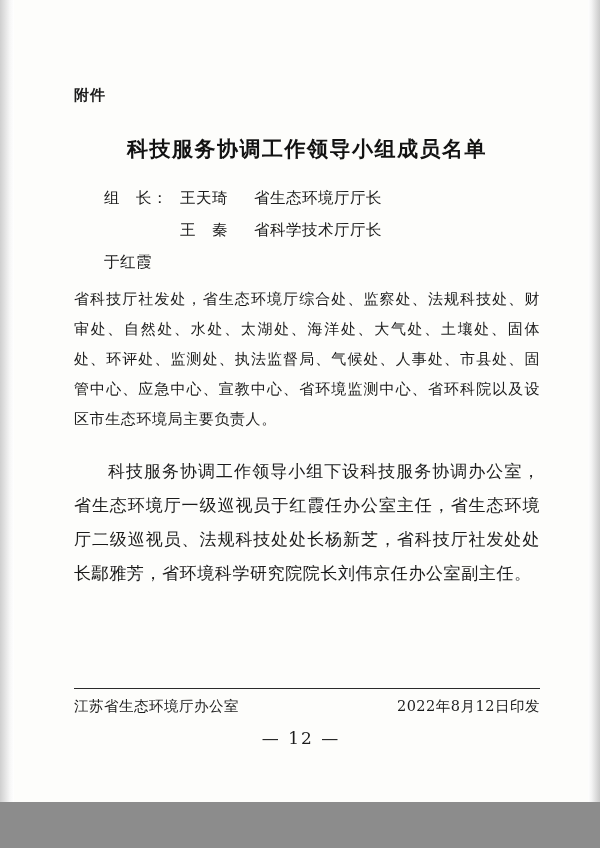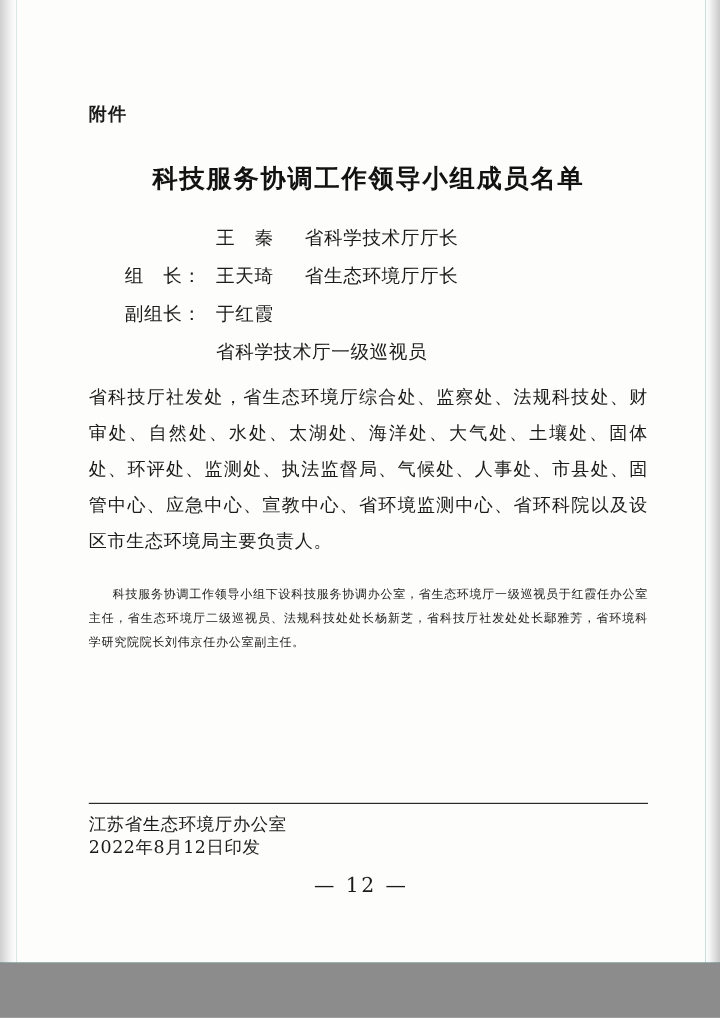--- a/index.html
+++ b/index.html
@@ -87,21 +87,21 @@
   }
   .roster-name {
     width: 74px;
     flex: 0 0 74px;
     letter-spacing: 0.5px;
   }
   .roster-post {
     letter-spacing: 0.5px;
   }
   .para {
-    font-size: 10px;
+    font-size: 17px;
     color: #1b1b1b;
     line-height: 2.0;
     text-align: justify;
     text-justify: inter-ideograph;
     letter-spacing: 0.6px;
     margin: 0 0 2px 0;
   }
   .para.indent {
     text-indent: 2em;
   }
@@ -141,21 +141,20 @@
     border: 0;
     border-top: 1px solid #2a2a2a;
     margin: 0 0 8px 0;
   }
   .footer-row {
     display: flex;
     justify-content: space-between;
     font-size: 14.5px;
     color: #1b1b1b;
     letter-spacing: 0.5px;
-    flex-direction: column;
   }
   .page-num {
     position: absolute;
     left: 0;
     right: 0;
     bottom: 54px;
     text-align: center;
     font-size: 17px;
     color: #1b1b1b;
     letter-spacing: 2px;
@@ -169,39 +168,37 @@
 
     <div class="content">
 
       <div class="attach-label">附件</div>
 
       <h1 class="doc-title">科技服务协调工作领导小组成员名单</h1>
 
       <div class="roster">
 
         <div class="roster-row">
+          <span class="roster-role">组　长：</span>
+          <span class="roster-name">王天琦</span>
+          <span class="roster-post">省生态环境厅厅长</span>
+        </div>
+
+        <div class="roster-row">
           <span class="roster-role"></span>
           <span class="roster-name">王　秦</span>
           <span class="roster-post">省科学技术厅厅长</span>
         </div>
 
         <div class="roster-row">
-          <span class="roster-role">组　长：</span>
-          <span class="roster-name">王天琦</span>
-          <span class="roster-post">省生态环境厅厅长</span>
-        </div>
-
-        <div class="roster-row">
-          <span class="roster-role">副组长：</span>
           <span class="roster-name">于红霞</span>
         </div>
 
         <div class="roster-row">
           <span class="roster-role"></span>
-          <span class="roster-post">省科学技术厅一级巡视员</span>
         </div>
 
       </div>
 
       <div class="members-lead">
         <span class="members-body">省科技厅社发处，省生态环境厅综合处、监察处、法规科技处、财审处、自然处、水处、太湖处、海洋处、大气处、土壤处、固体处、环评处、监测处、执法监督局、气候处、人事处、市县处、固管中心、应急中心、宣教中心、省环境监测中心、省环科院以及设区市生态环境局主要负责人。</span>
       </div>
 
       <p class="para indent para2">科技服务协调工作领导小组下设科技服务协调办公室，省生态环境厅一级巡视员于红霞任办公室主任，省生态环境厅二级巡视员、法规科技处处长杨新芝，省科技厅社发处处长鄢雅芳，省环境科学研究院院长刘伟京任办公室副主任。</p>
 

